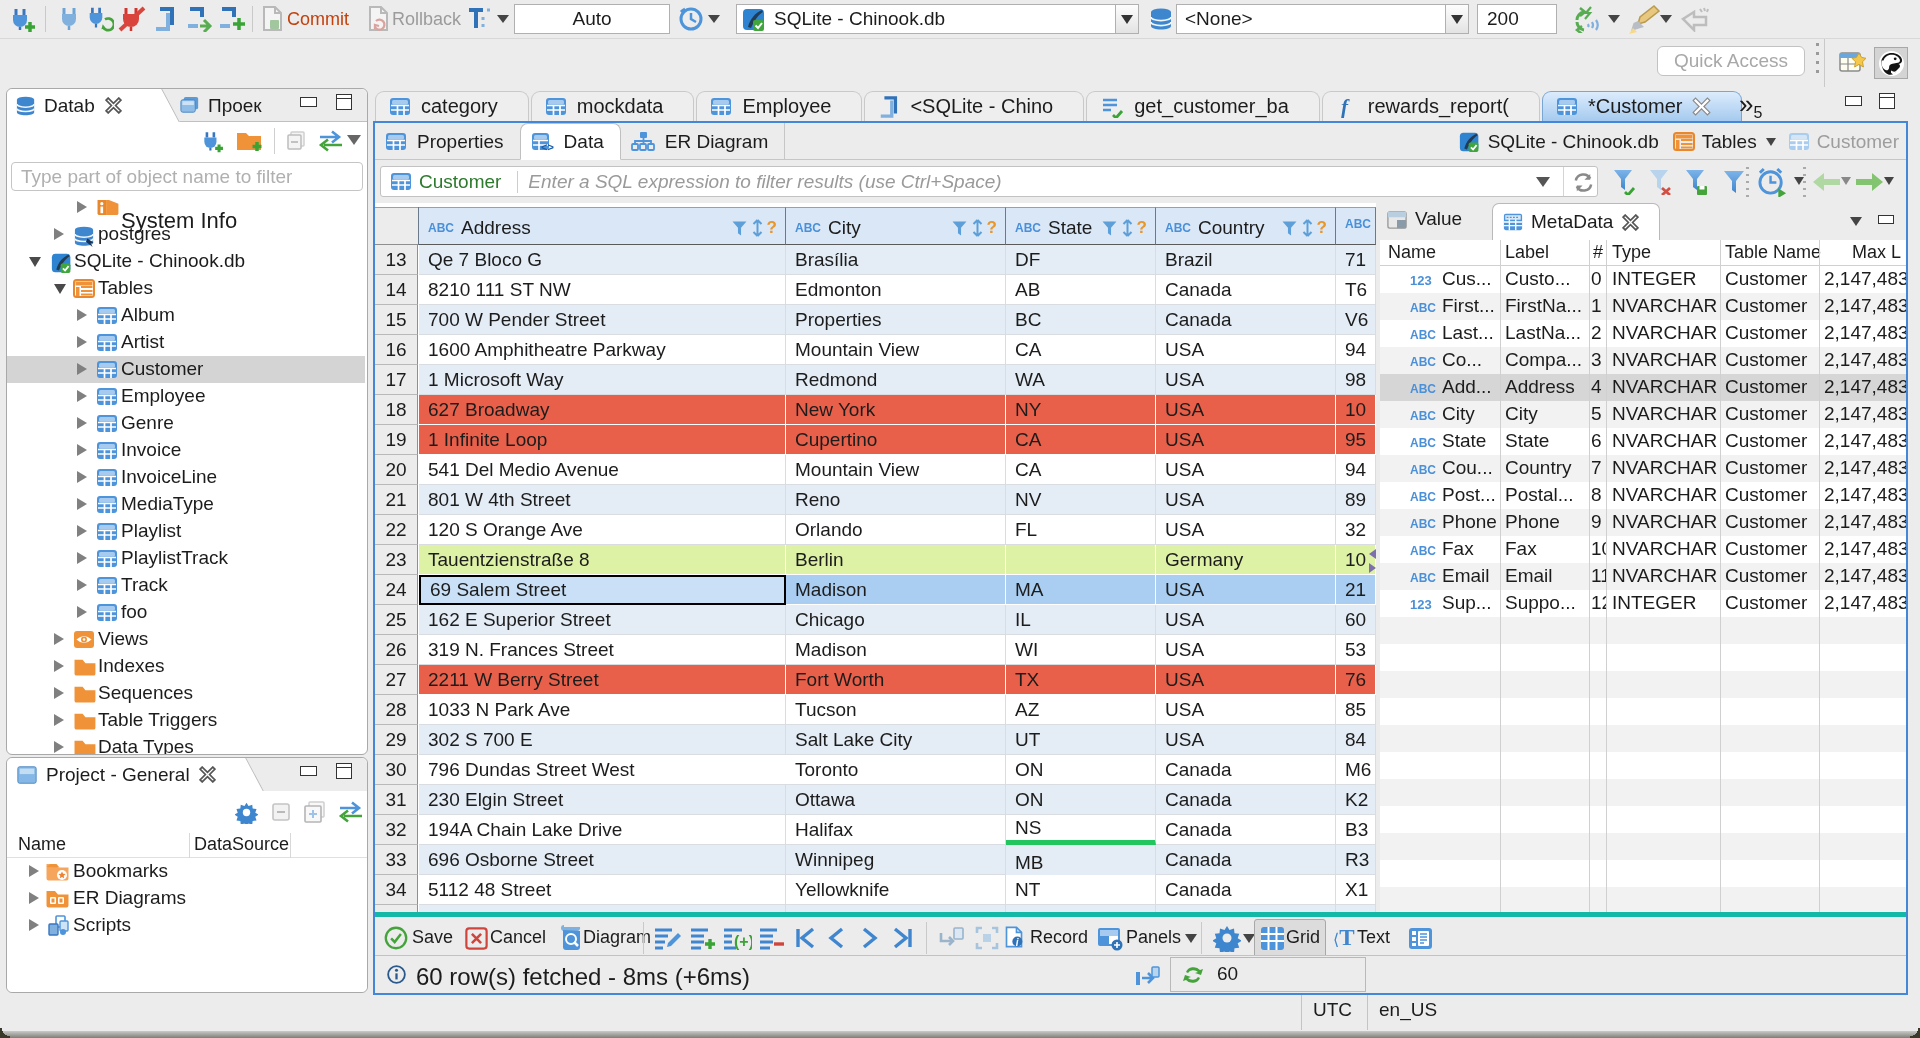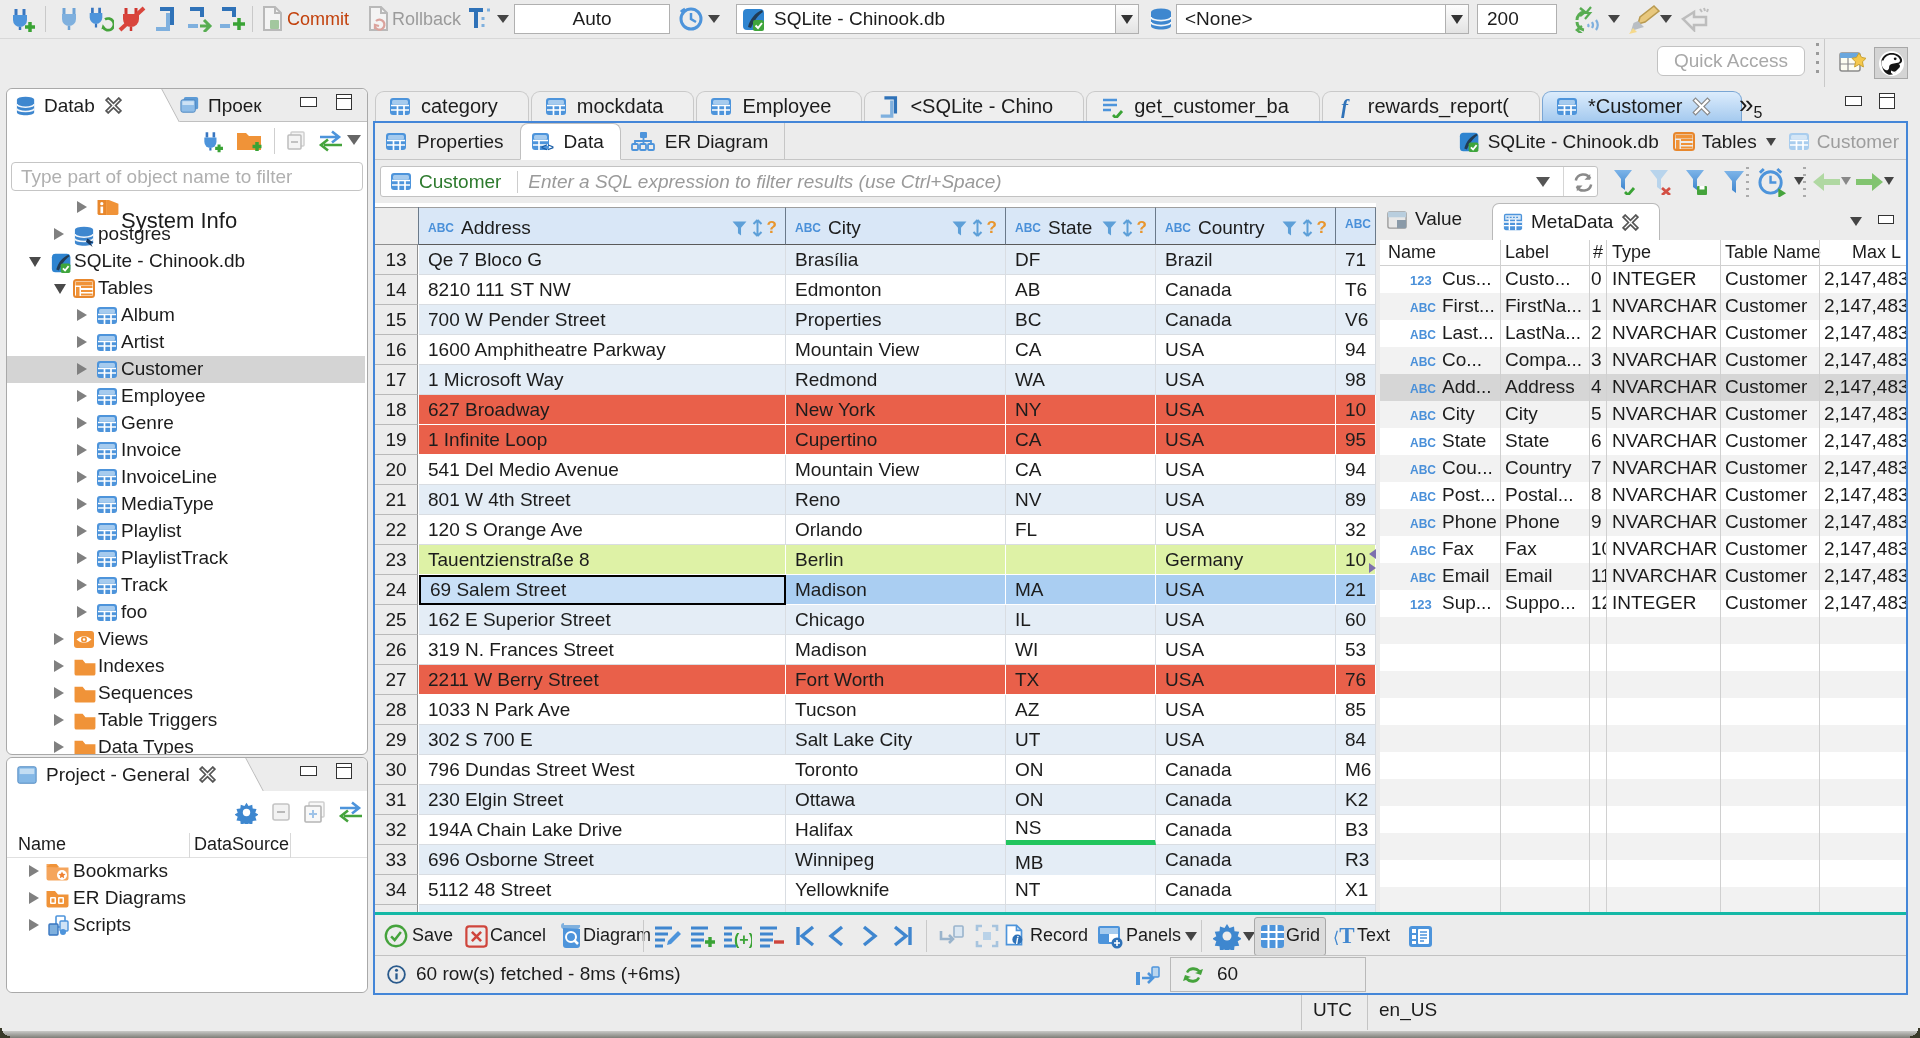--- a/index.html
+++ b/index.html
@@ -1085,21 +1085,21 @@
 <div style="position:absolute;left:0;top:657px;width:526px;height:27px;background:#ffffff;"></div>
 <div style="position:absolute;left:0;top:684px;width:526px;height:27px;background:#f2f2f2;"></div>
 <div style="position:absolute;left:120px;top:37px;width:1px;height:672px;background:#d0d0d0;"></div>
 <div style="position:absolute;left:209px;top:37px;width:1px;height:672px;background:#d0d0d0;"></div>
 <div style="position:absolute;left:226px;top:37px;width:1px;height:672px;background:#d0d0d0;"></div>
 <div style="position:absolute;left:340px;top:37px;width:1px;height:672px;background:#d0d0d0;"></div>
 <div style="position:absolute;left:439px;top:37px;width:1px;height:672px;background:#d0d0d0;"></div>
 </div>
     <div class="abs" style="left:1001px;top:80px;width:4px;height:709px;background:#ececec;"></div>
 
-    <div class="abs" id="btoolbar" style="left:0;top:789px;width:1531px;height:43px;background:#ececec;border-top:3px solid #14b8a6;">
+    <div class="abs" id="btoolbar" style="left:0;top:789px;width:1531px;height:43px;background:#ececec;border-top:5px solid #14b8a6;">
 <div style="position:absolute;left:9px;top:9px;">
           <svg width="24" height="24" viewBox="0 0 27 27">
             <circle cx="13.5" cy="13.5" r="11.5" fill="none" stroke="#45a33c" stroke-width="2.6"></circle>
             <path d="M8 14 l4 4 7 -9" fill="none" stroke="#45a33c" stroke-width="2.8"></path>
           </svg>
         </div>
 <div style="position:absolute;left:37px;top:10px;"><span style="font-size:18px;">Save</span></div>
 <div style="position:absolute;left:90px;top:10px;">
           <svg width="23" height="23" viewBox="0 0 25 25">
             <rect x="1.5" y="1.5" width="22" height="22" rx="3" fill="none" stroke="#cf453c" stroke-width="2.4"></rect>
@@ -1229,21 +1229,21 @@
 </div>
 
     <div class="abs" id="bstatus" style="left:0;top:832px;width:1531px;height:38px;background:#ececec;border-top:1px solid #c2c2c2;">
 <div style="position:absolute;left:12px;top:9px;">
           <svg width="19" height="19" viewBox="0 0 25 25">
             <circle cx="12.5" cy="12.5" r="11" fill="none" stroke="#2a5a8c" stroke-width="2.4"></circle>
             <circle cx="12.5" cy="7" r="2" fill="#2a5a8c"></circle>
             <path d="M12.5 11 v8" stroke="#2a5a8c" stroke-width="3"></path>
           </svg>
         </div>
-<div style="position:absolute;left:41px;top:7px;font-size:19px;">60 row(s) fetched - 8ms (+6ms)</div>
+<div style="position:absolute;left:41px;top:7px;font-size:24px;">60 row(s) fetched - 8ms (+6ms)</div>
 <div style="position:absolute;left:758px;top:6px;">
           <svg width="28" height="26" viewBox="0 0 28 26">
             <rect x="3" y="10" width="4" height="13" fill="#4d94db"></rect>
             <path d="M9 16 h10 M15 11 l5 5 -5 5" fill="none" stroke="#4d94db" stroke-width="2.6"></path>
             <rect x="19" y="5" width="7" height="10" rx="1" fill="#b9d5ee" stroke="#4d94db" stroke-width="1.5"></rect>
           </svg>
         </div>
 <div style="position:absolute;left:795px;top:1px;width:196px;height:35px;background:#ececec;border:1px solid #b9b9b9;"></div>
 <div style="position:absolute;left:805px;top:7px;">
           <svg width="26" height="24" viewBox="0 0 26 24">

